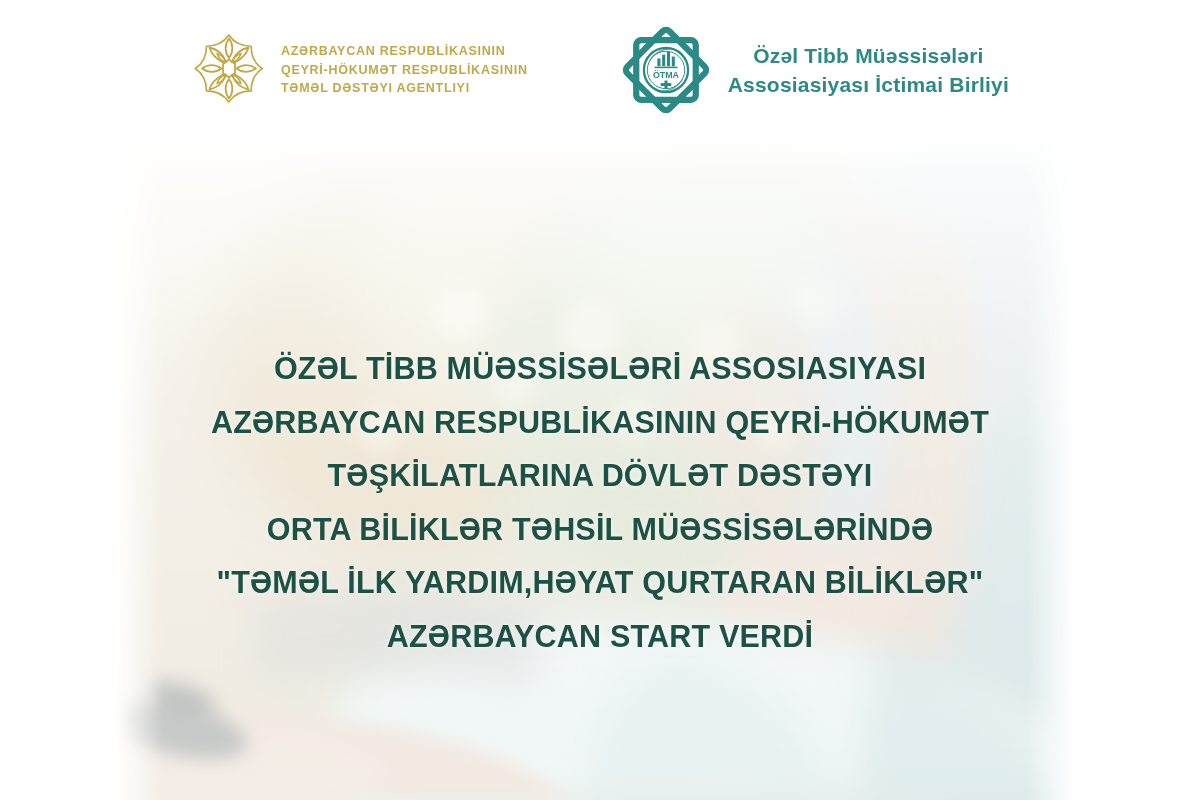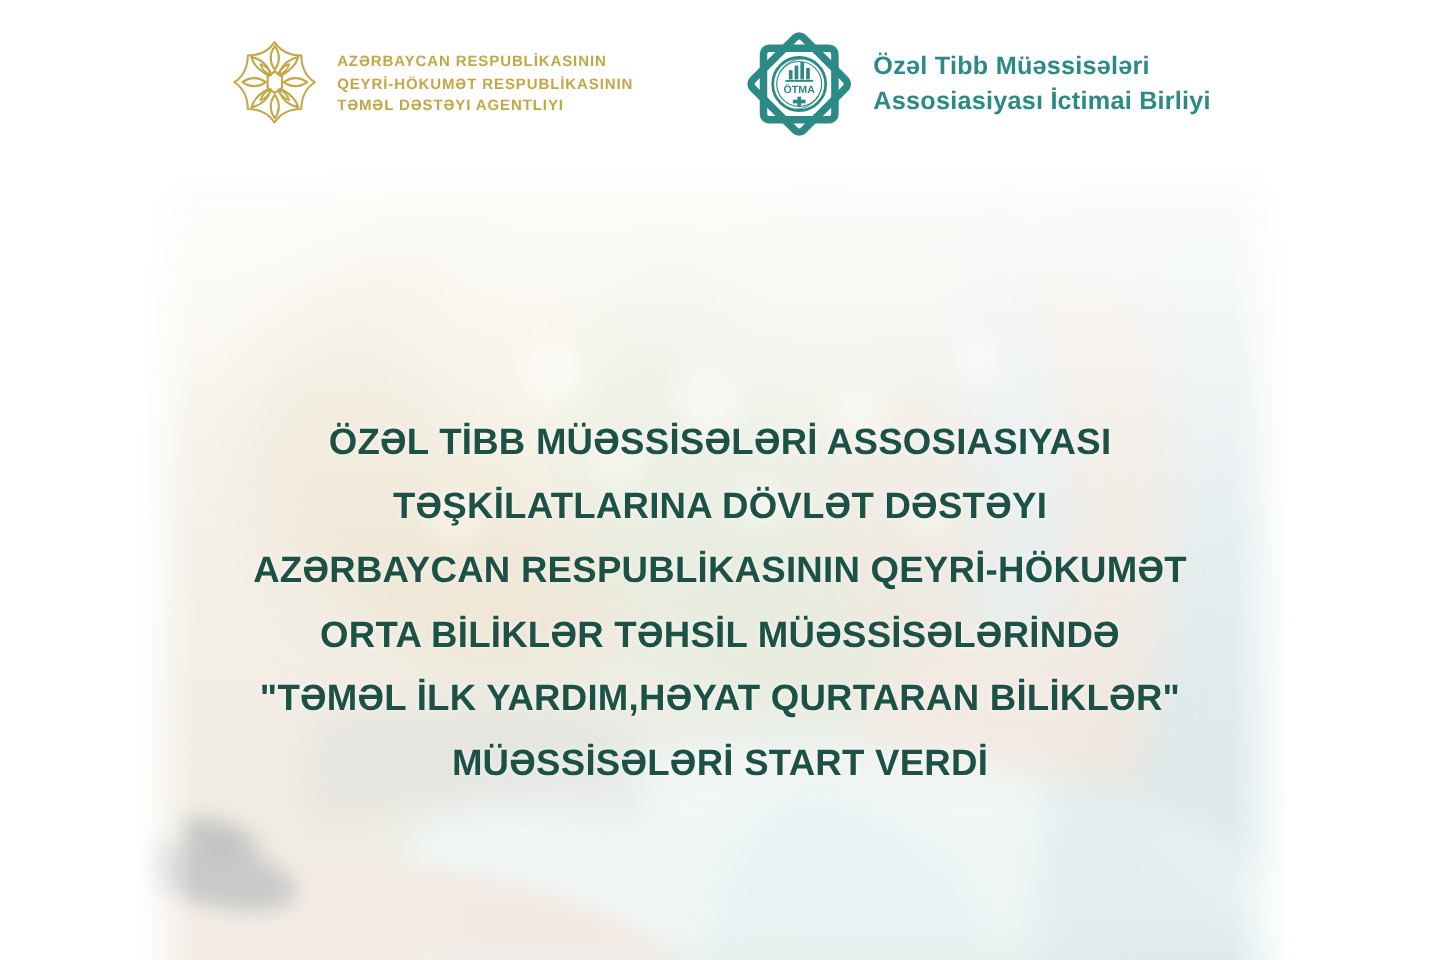--- a/index.html
+++ b/index.html
@@ -53,20 +53,21 @@
 
   .otma-text {
     display:flex; flex-direction:column;
     gap:3px;
     color:#2c8a86;
     font-size:21px;
     font-weight:bold;
     letter-spacing:0.2px;
     line-height:1.2;
     white-space:nowrap;
+    text-align:center;
   }
 
   
   .photo {
     position:absolute;
     left:115px; top:128px;
     width:960px; height:672px;
     overflow:hidden;
     background:#efeae2;
   }
@@ -276,20 +277,20 @@
 
       <div class="otma-text">
         <span>Özəl Tibb Müəssisələri</span>
         <span>Assosiasiyası İctimai Birliyi</span>
       </div>
     </div>
   </div>
 
   <div class="headline">
     <span class="ln">ÖZƏL TİBB MÜƏSSİSƏLƏRİ ASSOSIASIYASI</span>
+    <span class="ln">AZƏRBAYCAN RESPUBLİKASININ QEYRİ-HÖKUMƏT</span>
     <span class="ln">TƏŞKİLATLARINA DÖVLƏT DƏSTƏYI</span>
-    <span class="ln">AZƏRBAYCAN RESPUBLİKASININ QEYRİ-HÖKUMƏT</span>
     <span class="ln">ORTA BİLİKLƏR TƏHSİL MÜƏSSİSƏLƏRİNDƏ</span>
     <span class="ln">"TƏMƏL İLK YARDIM,HƏYAT QURTARAN BİLİKLƏR"</span>
-    <span class="ln">MÜƏSSİSƏLƏRİ START VERDİ</span>
+    <span class="ln">AZƏRBAYCAN START VERDİ</span>
   </div>
 
 </div>
 
 </body></html>

